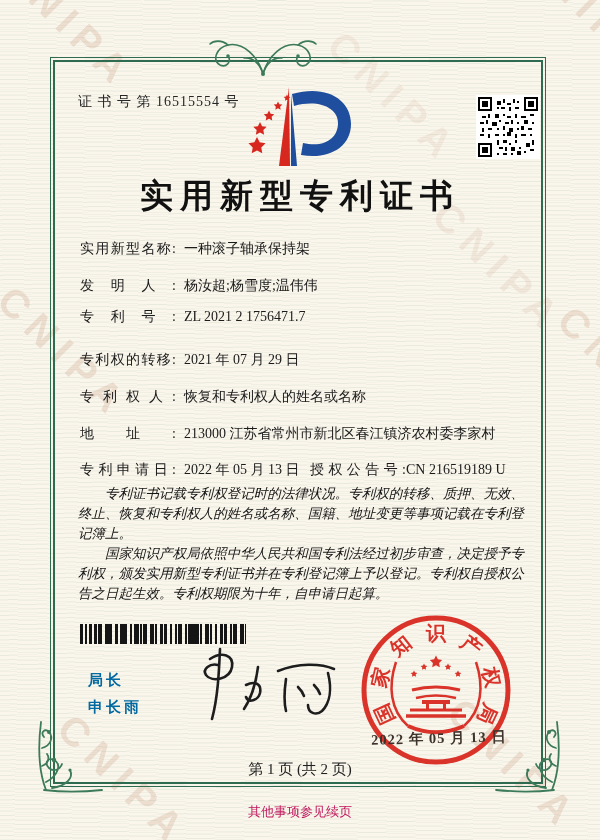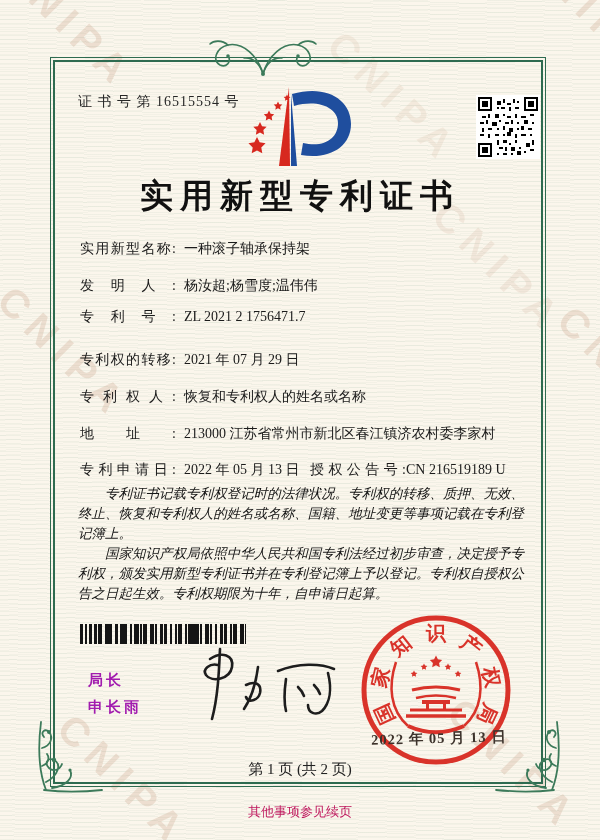--- a/index.html
+++ b/index.html
@@ -39,21 +39,21 @@
              text-align:justify;color:#141414;font-style:italic;}
   .body-text p{margin:0;text-indent:2em;}
 
   .barcode{position:absolute;left:80px;top:624px;width:166px;height:20px;
     background-image:
       repeating-linear-gradient(90deg,#151515 0 2px,transparent 2px 5px),
       repeating-linear-gradient(90deg,#151515 0 2px,transparent 2px 9px),
       repeating-linear-gradient(90deg,#151515 0 3px,transparent 3px 14px);}
 
   .director{position:absolute;left:88px;top:666px;font-family:"Liberation Sans",sans-serif;
-            font-weight:bold;font-size:15px;letter-spacing:3px;line-height:27px;color:#a21caf;}
+            font-weight:bold;font-size:15px;letter-spacing:3px;line-height:27px;color:#0369a1;}
   .signature{position:absolute;left:182px;top:645px;width:170px;height:80px;}
 
   .seal{position:absolute;left:356px;top:610px;width:160px;height:160px;mix-blend-mode:multiply;opacity:.95;}
   .seal-date{position:absolute;left:360px;top:729px;width:158px;text-align:center;
              font-size:14.5px;font-weight:bold;letter-spacing:1px;color:#3d332c;transform:rotate(-1.5deg);}
 
   .page-info{position:absolute;left:0;top:760px;width:100%;text-align:center;font-size:15px;color:#222;}
   .cont-note{position:absolute;left:0;top:803px;width:100%;text-align:center;font-size:13px;color:#be185d;}
 </style>
 </head>

